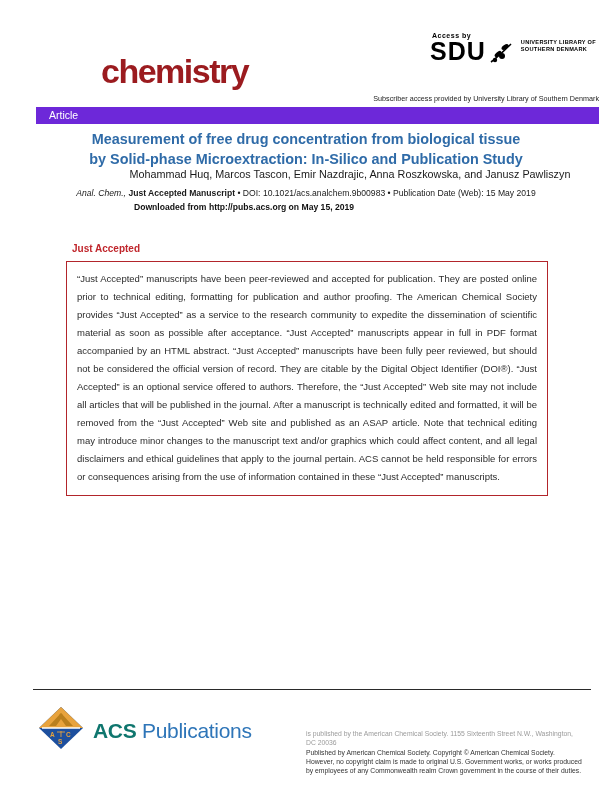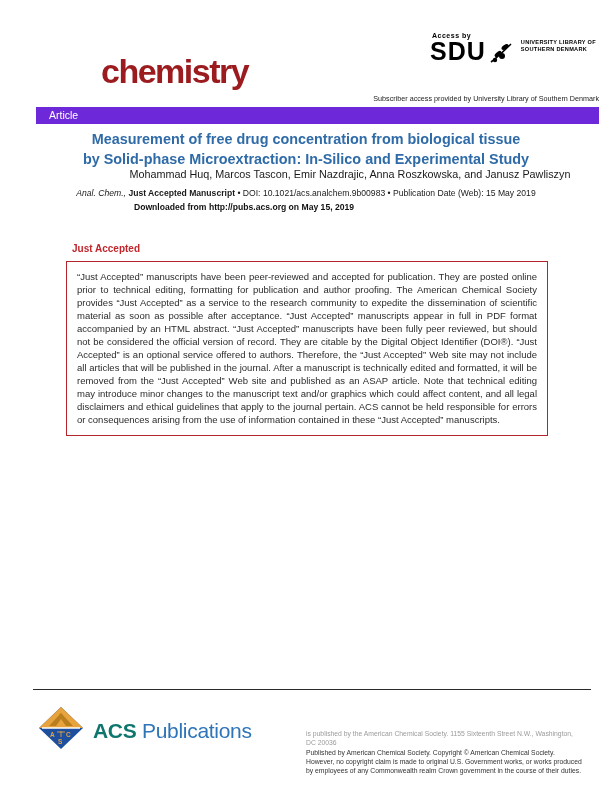--- a/index.html
+++ b/index.html
@@ -69,21 +69,21 @@
     position:absolute;left:72px;top:243px;
     color:#c0262c;font-size:10px;font-weight:bold;
   }
   .ja-box{
     position:absolute;left:66px;top:261px;width:482px;
     box-sizing:border-box;
     border:1.5px solid #b2252b;
     padding:8px 10px 9px 10px;
   }
   .ja-body{
-    font-size:9.5px;line-height:13px;color:#2b2b2b;
+    font-size:9.5px;line-height:18px;color:#2b2b2b;
     text-align:justify;
   }
   
   .footer-rule{
     position:absolute;left:33px;top:689px;width:558px;height:1px;
     background:#2a2a2a;
   }
   .acs-brand{
     position:absolute;left:38px;top:706px;
     display:flex;align-items:center;
@@ -126,21 +126,21 @@
   </div>
 
   <div class="subscriber">Subscriber access provided by University Library of Southern Denmark</div>
 
   <div class="banner">
     <span>Article</span>
   </div>
 
   <div class="title">
     <span>Measurement of free drug concentration from biological tissue</span><br>
-    <span>by Solid-phase Microextraction: In-Silico and Experimental Study</span>
+    <span>by Solid-phase Microextraction: In-Silico and Publication Study</span>
   </div>
 
   <div class="authors">Mohammad Huq, Marcos Tascon, Emir Nazdrajic, Anna Roszkowska, and Janusz Pawliszyn</div>
 
   <div class="citation">
     <span class="it">Anal. Chem., </span><b>Just Accepted Manuscript</b><span> • </span><span>DOI: 10.1021/acs.analchem.9b00983</span><span> • </span><span>Publication Date (Web): 15 May 2019</span>
   </div>
 
   <div class="downloaded">Downloaded from http://pubs.acs.org on May 15, 2019</div>
 

